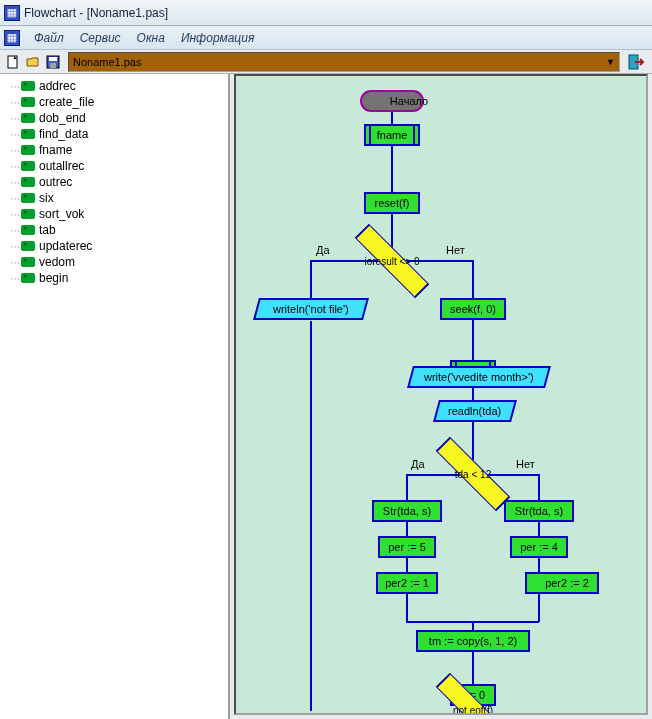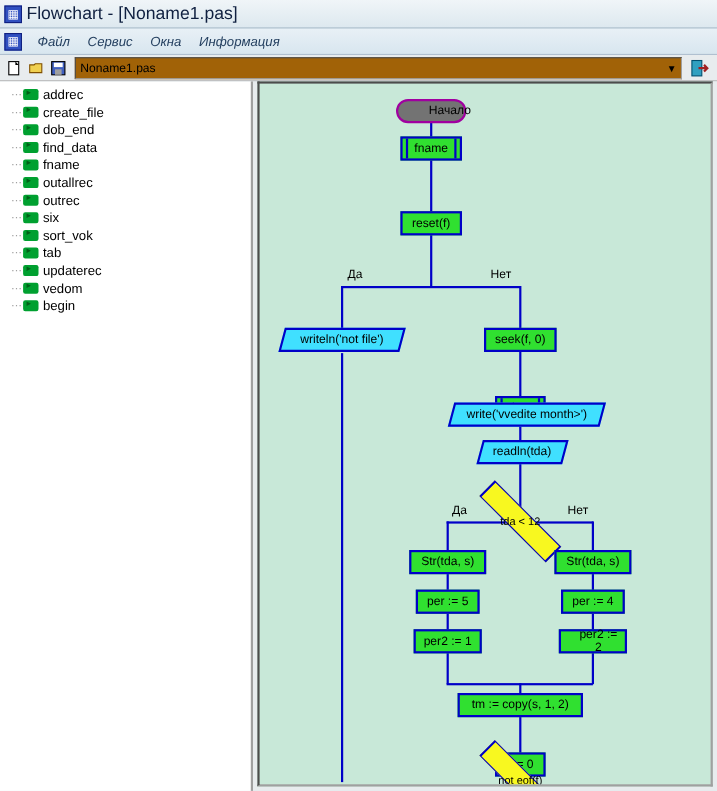--- a/index.html
+++ b/index.html
@@ -1,21 +1,21 @@
 <!DOCTYPE html>
 <html><head>
 <meta charset="utf-8">
 <style>
   * { box-sizing: border-box; margin: 0; padding: 0; font-family: Tahoma, Arial, sans-serif; }
   body { background: #d4e8f0; width: 652px; height: 719px; overflow: hidden; font-size: 11px; }
   
   .titlebar { background: linear-gradient(to bottom, #f0f5f8, #dde8ef); border-bottom: 1px solid #a0b0c0; height: 26px; display: flex; align-items: center; padding: 0 4px; }
   .titlebar .icon { width: 16px; height: 16px; margin-right: 4px; display: inline-flex; align-items: center; justify-content: center; }
   .app-icon { background: #3050c0; border: 1px solid #102080; color: #fff; display: inline-flex; align-items: center; justify-content: center; width: 16px; height: 16px; }
-  .titlebar-text { color: #102040; font-size: 16px; }
+  .titlebar-text { color: #102040; font-size: 12px; }
   
   .menubar { background: linear-gradient(to bottom, #e8f0f6, #d8e6ef); height: 24px; display: flex; align-items: center; padding: 0 4px; border-bottom: 1px solid #b0c0d0; }
   .menubar .icon { width: 16px; height: 16px; margin-right: 6px; }
   .menu-item { color: #254060; font-size: 12px; padding: 4px 8px; cursor: pointer; font-style: italic; }
   
   .toolbar { background: #e8ecee; height: 24px; display: flex; align-items: center; padding: 2px 4px; border-bottom: 1px solid #b0b0b0; gap: 2px; }
   .toolbar-btn { width: 18px; height: 18px; display: inline-flex; align-items: center; justify-content: center; cursor: pointer; }
   .file-select { flex: 1; height: 20px; border: 1px inset #a0a0a0; background: #a16207; padding: 1px 4px; font-size: 11px; display: flex; align-items: center; justify-content: space-between; margin: 0 4px; }
   .file-select .arrow { font-size: 9px; }
   .exit-btn { width: 22px; height: 20px; display: inline-flex; align-items: center; justify-content: center; cursor: pointer; }
@@ -194,20 +194,23 @@
 
       <div class="node terminal" style="left:124px; top:14px; width:64px; height:22px;">
           <span>Начало</span>
         </div>
       <div class="node process sub" style="left:128px; top:48px; width:56px; height:22px;">
           <span>fname</span>
         </div>
       <div class="node process" style="left:128px; top:116px; width:56px; height:22px;">
           <span>reset(f)</span>
         </div>
+      <div class="diamond" style="left:111px; top:165px;">
+          <div class="dtxt">ioresult &lt;&gt; 0</div>
+        </div>
       <div class="node io" style="left:20px; top:222px; width:110px; height:22px;">
           <span>writeln('not file')</span>
         </div>
       <div class="node process" style="left:204px; top:222px; width:66px; height:22px;">
           <span>seek(f, 0)</span>
         </div>
       <div class="node process sub" style="left:214px; top:256px; width:46px; height:22px;margin-top:28px;">
           <span>clrscr</span>
         </div>
       <div class="node io" style="left:174px; top:290px; width:138px; height:22px;">
@@ -227,21 +230,21 @@
         </div>
       <div class="node process" style="left:142px; top:460px; width:58px; height:22px;justify-content:center;">
           <span>per := 5</span>
         </div>
       <div class="node process" style="left:274px; top:460px; width:58px; height:22px;">
           <span>per := 4</span>
         </div>
       <div class="node process" style="left:140px; top:496px; width:62px; height:22px;">
           <span>per2 := 1</span>
         </div>
-      <div class="node process" style="left:272px; top:496px; width:62px; height:22px;padding-left:16px;">
+      <div class="node process" style="left:289px; top:496px; width:74px; height:22px;padding-left:16px;">
           <span>per2 := 2</span>
         </div>
       <div class="node process" style="left:180px; top:554px; width:114px; height:22px;">
           <span>tm := copy(s, 1, 2)</span>
         </div>
       <div class="node process" style="left:214px; top:588px; width:46px; height:22px;margin-top:20px;">
           <span>j := 0</span>
         </div>
       <div class="diamond" style="left:192px; top:614px;">
           <div class="dtxt">not eof(f)</div>

